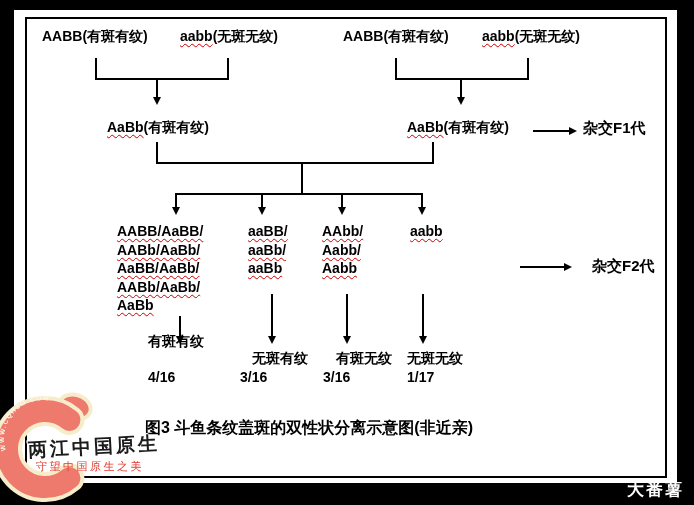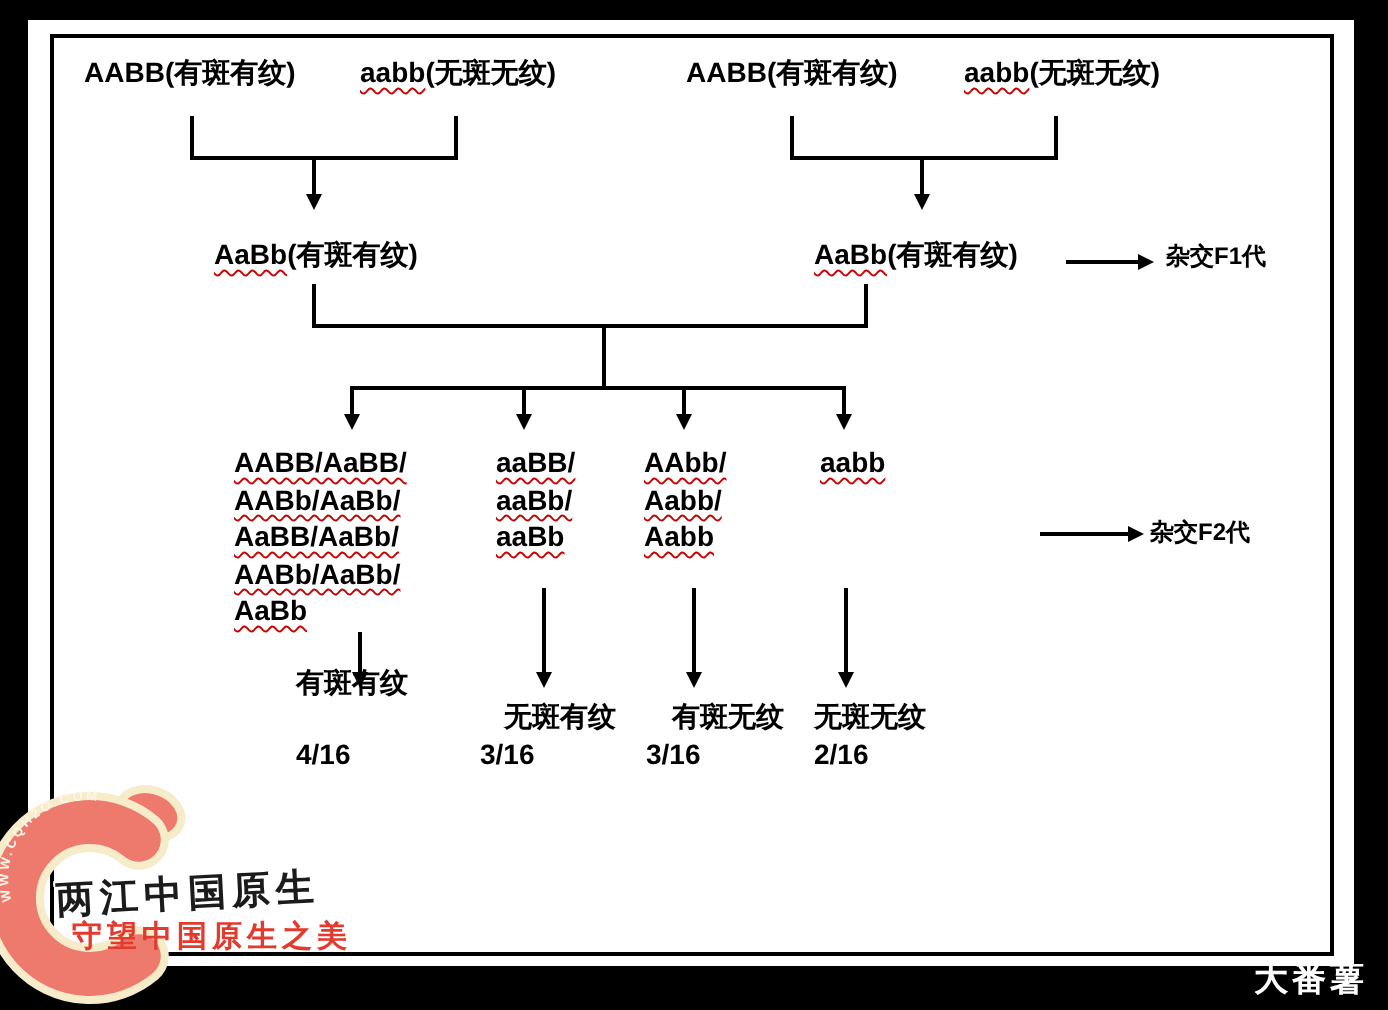--- a/index.html
+++ b/index.html
@@ -1,33 +1,33 @@
 <!DOCTYPE html>
 <html><head>
 <meta charset="utf-8">
 <style>
   html,body{margin:0;padding:0;background:#000;}
   #canvas{position:relative;width:694px;height:505px;background:#000;overflow:hidden;
           font-family:"Liberation Sans",sans-serif;}
   #page{position:absolute;left:14px;top:10px;width:663px;height:473px;background:#fff;}
   #diagram-box{position:absolute;left:25px;top:17px;width:638px;height:457px;border:2px solid #000;background:#fff;}
   .lbl{position:absolute;font-weight:bold;font-size:14px;color:#000;white-space:nowrap;line-height:18px;}
-  .lbl-lg{font-size:12px;}
+  .lbl-lg{font-size:15px;}
   .geno-list div{line-height:18.5px;}
   .vline{position:absolute;width:2px;background:#000;}
   .hline{position:absolute;height:2px;background:#000;}
   .arr-down{position:absolute;width:0;height:0;border-left:4px solid transparent;border-right:4px solid transparent;border-top:8px solid #000;}
   .arr-right{position:absolute;width:0;height:0;border-top:4px solid transparent;border-bottom:4px solid transparent;border-left:8px solid #000;}
   .misspell{text-decoration-line:underline;text-decoration-style:wavy;text-decoration-color:#c80000;text-decoration-thickness:1px;text-underline-offset:2px;}
   #caption{position:absolute;left:145px;top:418px;font-weight:bold;font-size:16px;color:#000;white-space:nowrap;}
   #watermark{position:absolute;left:-2px;top:392px;width:175px;height:113px;}
   #wm-title{position:absolute;left:30px;top:42px;font-family:"DejaVu Serif",serif;font-weight:bold;font-size:19px;
             color:#1b1b1b;letter-spacing:3px;white-space:nowrap;transform:rotate(-3deg);
             text-shadow:1px 0 0 #fff,-1px 0 0 #fff,0 1px 0 #fff,0 -1px 0 #fff,1px 1px 0 #fff,-1px -1px 0 #fff;}
-  #wm-subtitle{position:absolute;left:38px;top:67px;font-weight:bold;font-size:15px;color:#e23b2e;
+  #wm-subtitle{position:absolute;left:38px;top:67px;font-weight:normal;font-size:11px;color:#e23b2e;
                letter-spacing:2.5px;white-space:nowrap;}
   #signature{position:absolute;left:627px;top:478px;font-weight:bold;font-size:17px;color:#fff;letter-spacing:2px;text-align:right;}
 </style>
 </head>
 <body>
 
 <div id="canvas">
   <div id="page"></div>
   <div id="diagram-box"></div>
 
@@ -96,40 +96,41 @@
     <div class="misspell">AAbb/</div>
     <div class="misspell">Aabb/</div>
     <div class="misspell">Aabb</div>
   </div>
   <div class="lbl geno-list" style="left:410px;top:222px">
     <div class="misspell">aabb</div>
   </div>
 
   <div class="hline" style="left:520px;top:266px;width:44px"></div>
   <div class="arr-right" style="left:564px;top:263px"></div>
-  <div class="lbl lbl-lg" style="left:575px;top:257px">杂交F2代</div>
+  <div class="lbl lbl-lg" style="left:592px;top:257px">杂交F2代</div>
 
   <div class="vline" style="left:179px;top:316px;height:21px"></div>
   <div class="vline" style="left:271px;top:294px;height:43px"></div>
   <div class="vline" style="left:346px;top:294px;height:43px"></div>
   <div class="vline" style="left:422px;top:294px;height:43px"></div>
   <div class="arr-down" style="left:176px;top:336px"></div>
   <div class="arr-down" style="left:268px;top:336px"></div>
   <div class="arr-down" style="left:343px;top:336px"></div>
   <div class="arr-down" style="left:419px;top:336px"></div>
 
   <div class="lbl" style="left:148px;top:332px">有斑有纹</div>
   <div class="lbl" style="left:252px;top:349px">无斑有纹</div>
   <div class="lbl" style="left:336px;top:349px">有斑无纹</div>
   <div class="lbl" style="left:407px;top:349px">无斑无纹</div>
   <div class="lbl" style="left:148px;top:368px">4/16</div>
   <div class="lbl" style="left:240px;top:368px">3/16</div>
   <div class="lbl" style="left:323px;top:368px">3/16</div>
-  <div class="lbl" style="left:407px;top:368px">2/16</div>
+  <div class="lbl" style="left:407px;top:368px">1/17</div>
 
+  <div id="caption">图3  斗鱼条纹盖斑的双性状分离示意图(非近亲)</div>
 
   <div id="watermark">
     <svg width="175" height="113" viewBox="0 0 175 113">
       <defs>
         <path id="wmArc" d="M 10 64 A 38 38 0 0 1 80 30" fill="none"></path>
       </defs>
       <ellipse cx="77" cy="15" rx="16" ry="12" fill="#ee7a6e" stroke="#f6ecca" stroke-width="4" transform="rotate(18 77 15)"></ellipse>
       <path d="M 71.4 27.9 A 38 38 0 1 0 71.4 86.1" fill="none" stroke="#f6ecca" stroke-width="30" stroke-linecap="round"></path>
       <path d="M 71.4 27.9 A 38 38 0 1 0 71.4 86.1" fill="none" stroke="#ee7a6e" stroke-width="22" stroke-linecap="round"></path>
       <text font-family="Liberation Sans, sans-serif" font-size="6.5" font-weight="bold" fill="#fdf6e8" letter-spacing="1.5">

